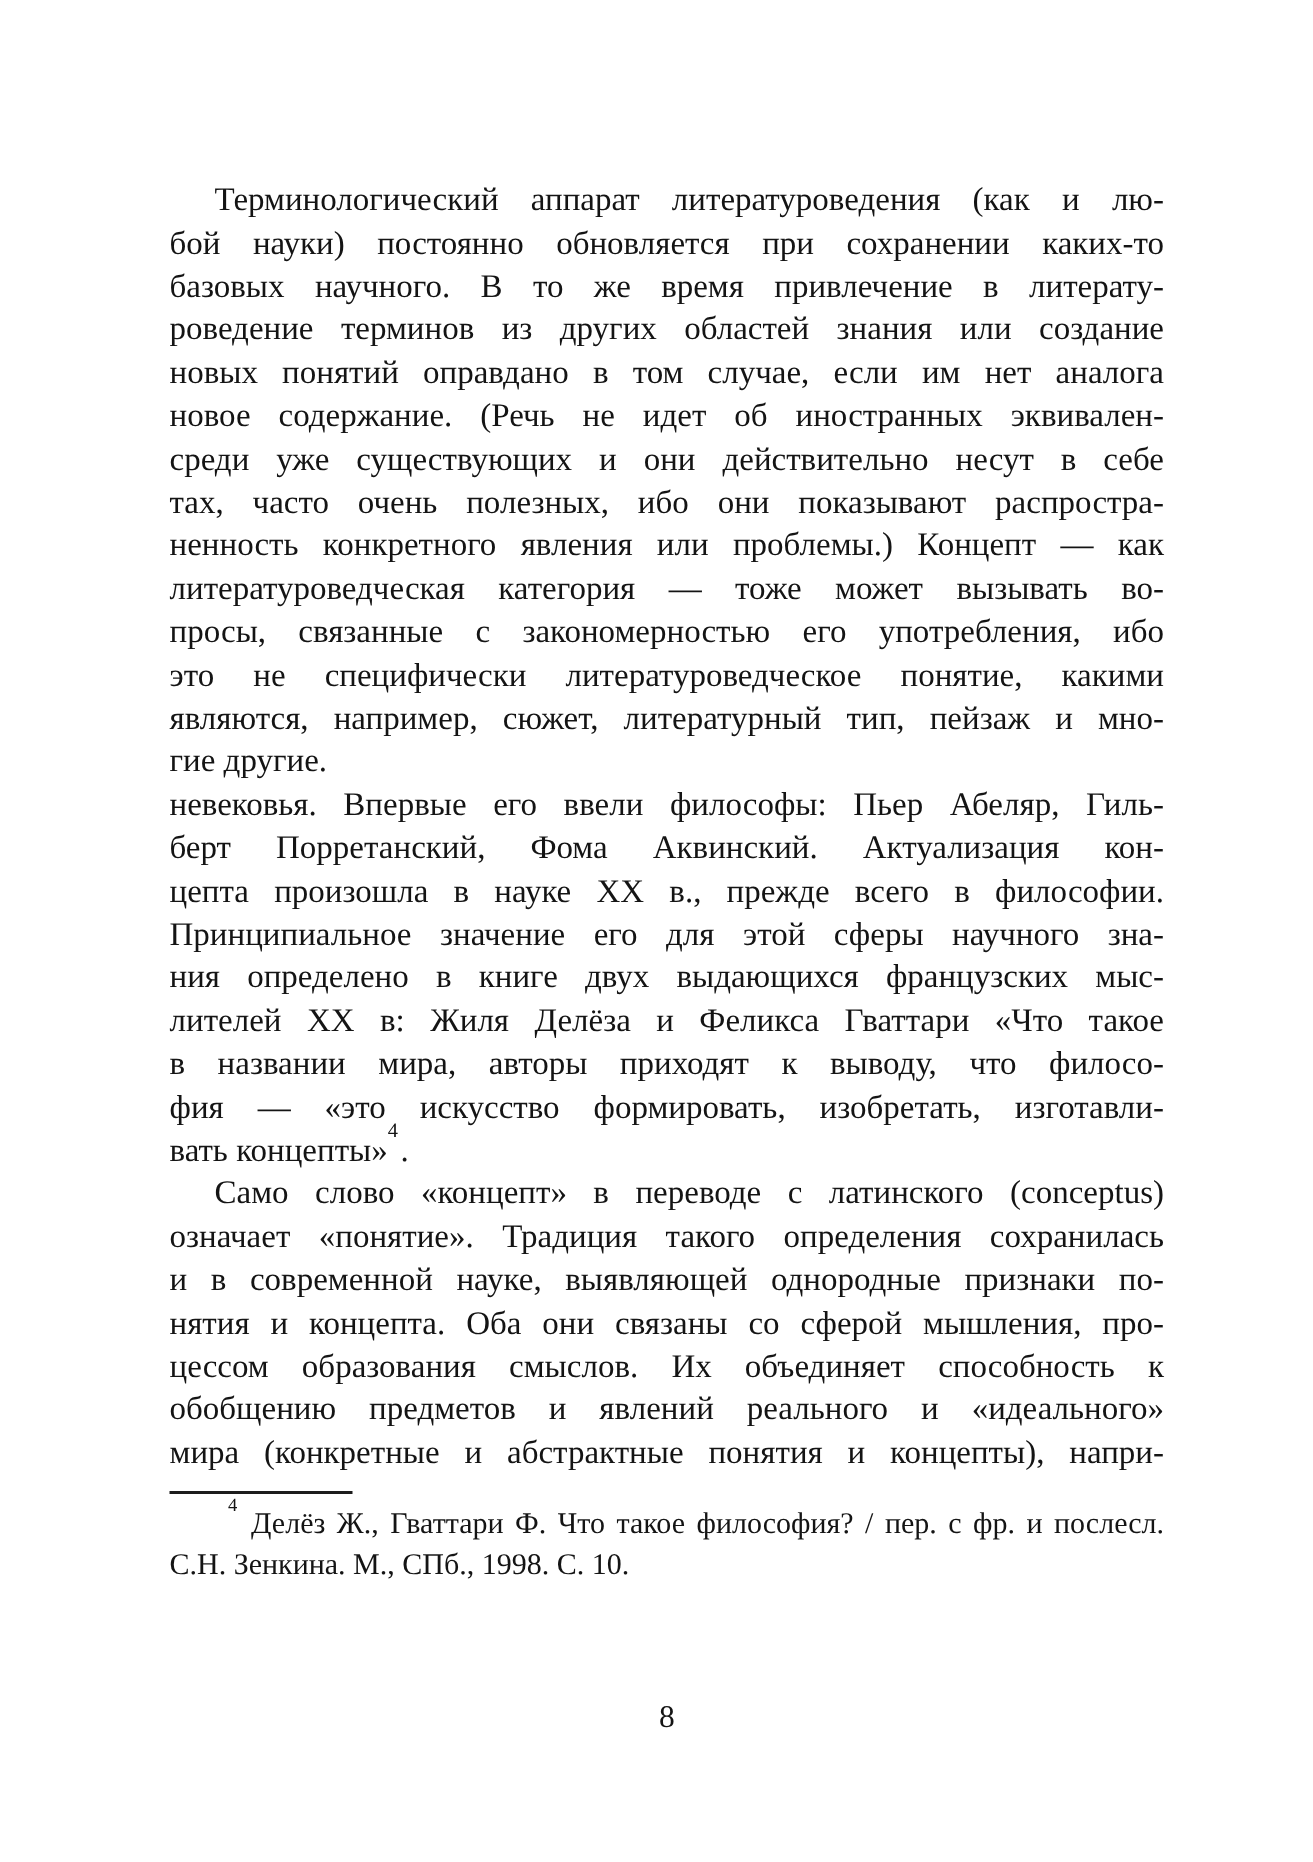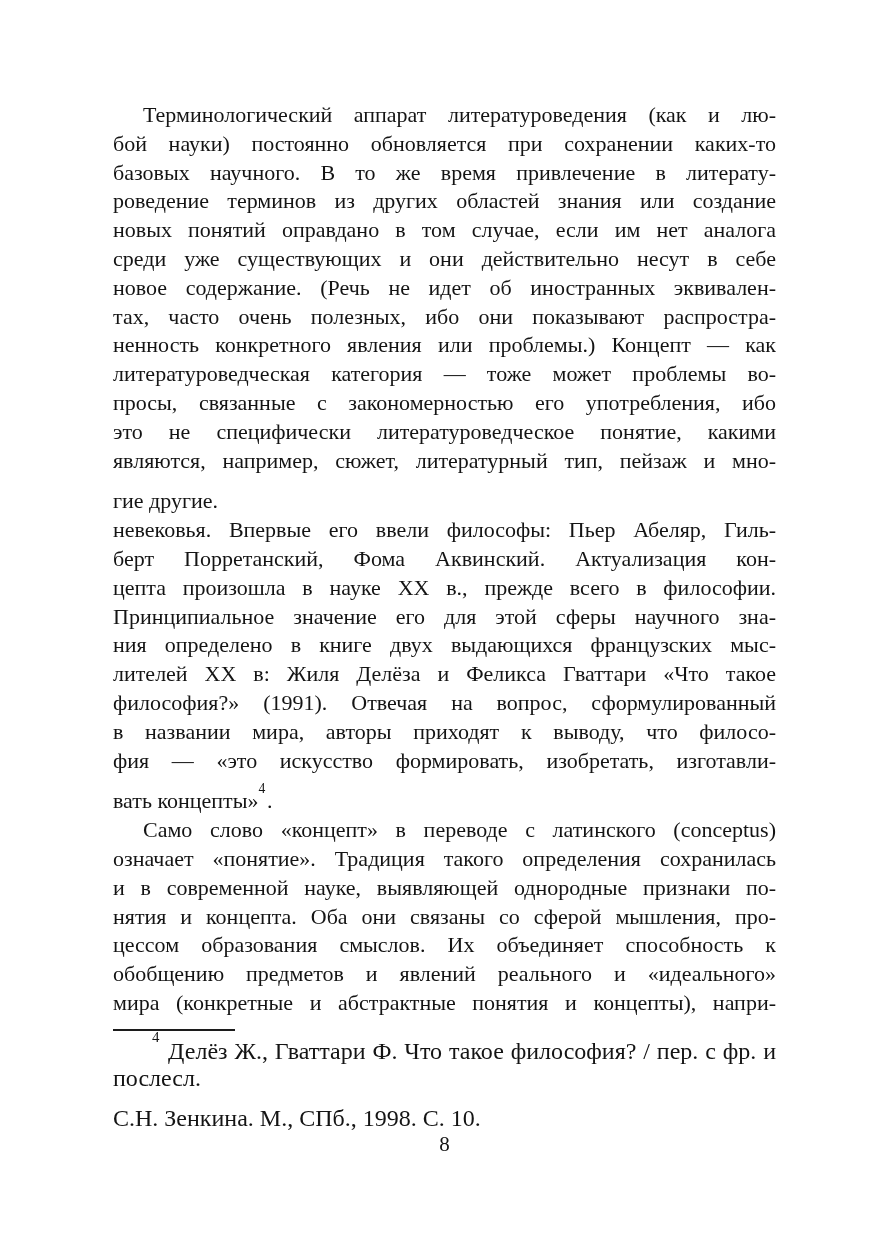--- a/index.html
+++ b/index.html
@@ -11,47 +11,46 @@
     height: 1241px;
     background: #ffffff;
     color: #141414;
     font-family: "Liberation Serif", "DejaVu Serif", serif;
     position: relative;
     overflow: hidden;
   }
   .text-block {
     position: absolute;
     left: 113px;
-    top: 101px;
+    top: 119px;
     width: 663px;
   }
   .body-text {
     font-size: 22px;
     line-height: 28.8px;
   }
   .line {
     text-align: justify;
     text-align-last: justify;
     text-justify: inter-word;
   }
   .line.last {
     text-align-last: left;
-    margin-top: 12px;
   }
   .body-text .line.indent {
     text-indent: 30px;
   }
   .fn-sep {
     width: 122px;
     height: 2px;
     background: #1c1c1c;
     margin-top: 11px;
   }
   .footnote {
-    font-size: 24px;
+    font-size: 20px;
     line-height: 27.5px;
     margin-top: 7px;
   }
   .footnote .line.indent {
     text-indent: 39px;
   }
   sup.fnref {
     font-size: 0.62em;
     line-height: 0;
     position: relative;
@@ -72,38 +71,37 @@
 <body>
 
 <div class="text-block">
   <div class="body-text" id="body-text">
       <div>
         <div class="line indent">Терминологический аппарат литературоведения (как и лю-</div>
         <div class="line">бой науки) постоянно обновляется при сохранении каких-то</div>
         <div class="line">базовых научного. В то же время привлечение в литерату-</div>
         <div class="line">роведение терминов из других областей знания или создание</div>
         <div class="line">новых понятий оправдано в том случае, если им нет аналога</div>
+        <div class="line">новое содержание. (Речь не идет об иностранных эквивален-</div>
         <div class="line">среди уже существующих и они действительно несут в себе</div>
-        <div class="line">новое содержание. (Речь не идет об иностранных эквивален-</div>
         <div class="line">тах, часто очень полезных, ибо они показывают распростра-</div>
         <div class="line">ненность конкретного явления или проблемы.) Концепт — как</div>
-        <div class="line">литературоведческая категория — тоже может проблемы во-</div>
+        <div class="line">литературоведческая категория — тоже может вызывать во-</div>
         <div class="line">просы, связанные с закономерностью его употребления, ибо</div>
         <div class="line">это не специфически литературоведческое понятие, какими</div>
         <div class="line">являются, например, сюжет, литературный тип, пейзаж и мно-</div>
         <div class="line last">гие другие.</div>
       </div>
       <div>
         <div class="line">невековья. Впервые его ввели философы: Пьер Абеляр, Гиль-</div>
         <div class="line">берт Порретанский, Фома Аквинский. Актуализация кон-</div>
         <div class="line">цепта произошла в науке XX в., прежде всего в философии.</div>
         <div class="line">Принципиальное значение его для этой сферы научного зна-</div>
         <div class="line">ния определено в книге двух выдающихся французских мыс-</div>
         <div class="line">лителей XX в: Жиля Делёза и Феликса Гваттари «Что такое</div>
-        <div class="line">философия?» (1991). Отвечая на вопрос, сформулированный</div>
         <div class="line">в названии мира, авторы приходят к выводу, что филосо-</div>
         <div class="line">фия — «это искусство формировать, изобретать, изготавли-</div>
         <div class="line last"><span>вать концепты»</span><sup class="fnref">4</sup><span>.</span></div>
       </div>
       <div>
         <div class="line indent">Само слово «концепт» в переводе с латинского (conceptus)</div>
         <div class="line">означает «понятие». Традиция такого определения сохранилась</div>
         <div class="line">и в современной науке, выявляющей однородные признаки по-</div>
         <div class="line">нятия и концепта. Оба они связаны со сферой мышления, про-</div>
         <div class="line">цессом образования смыслов. Их объединяет способность к</div>

